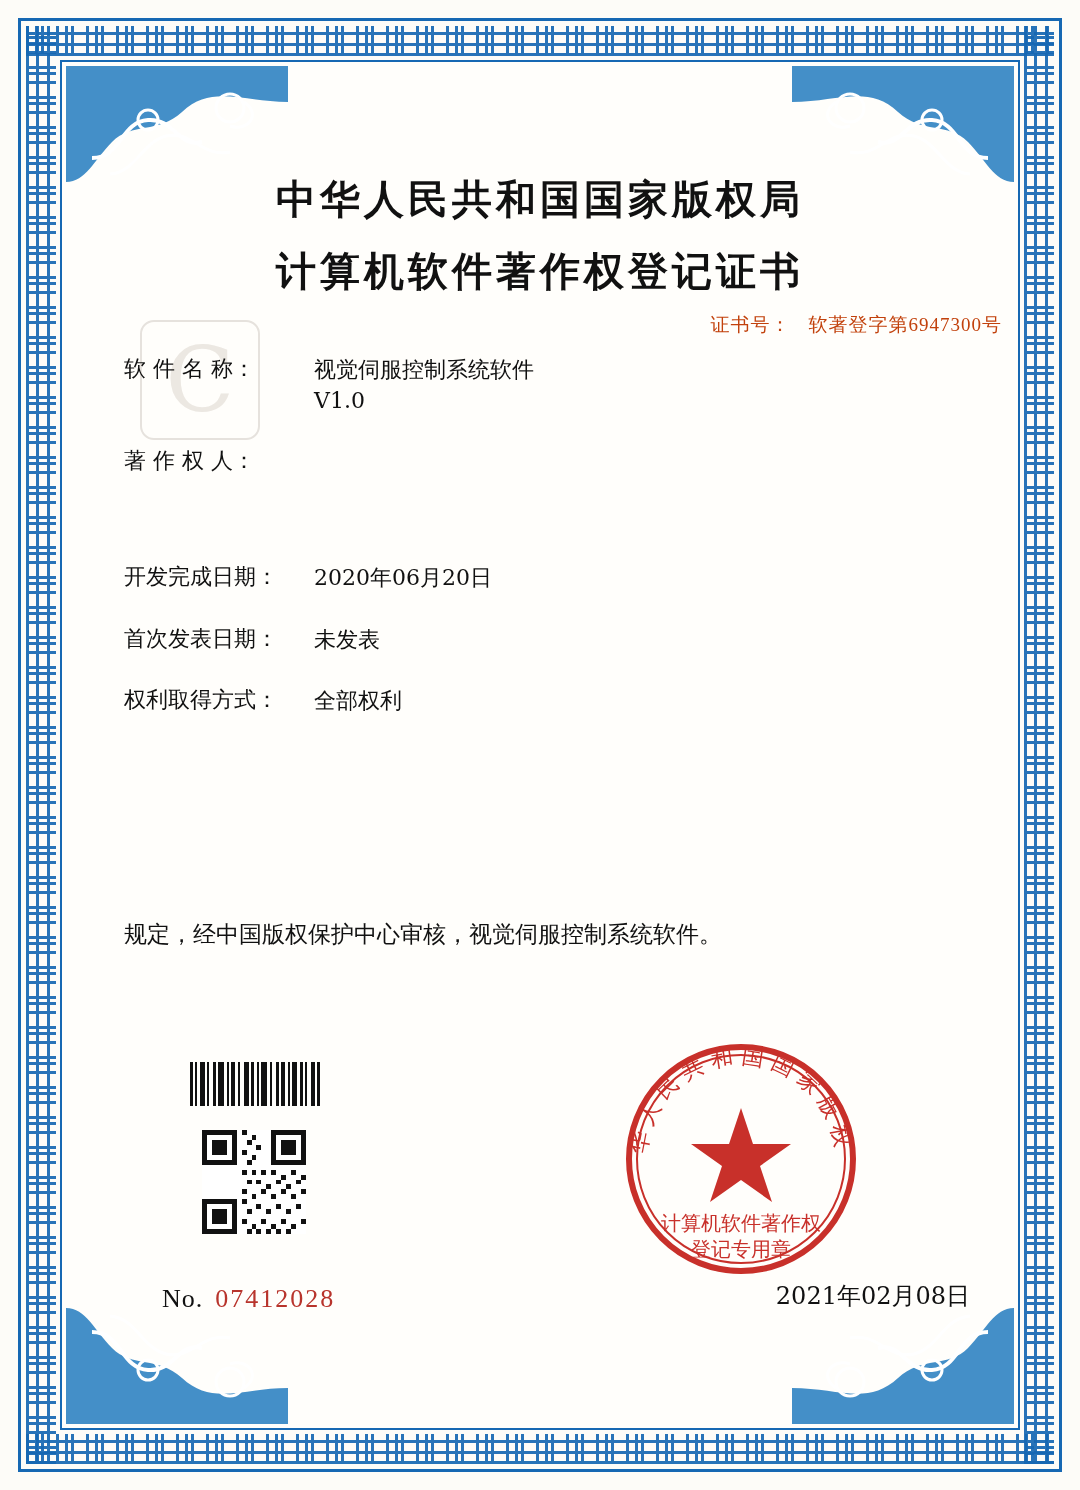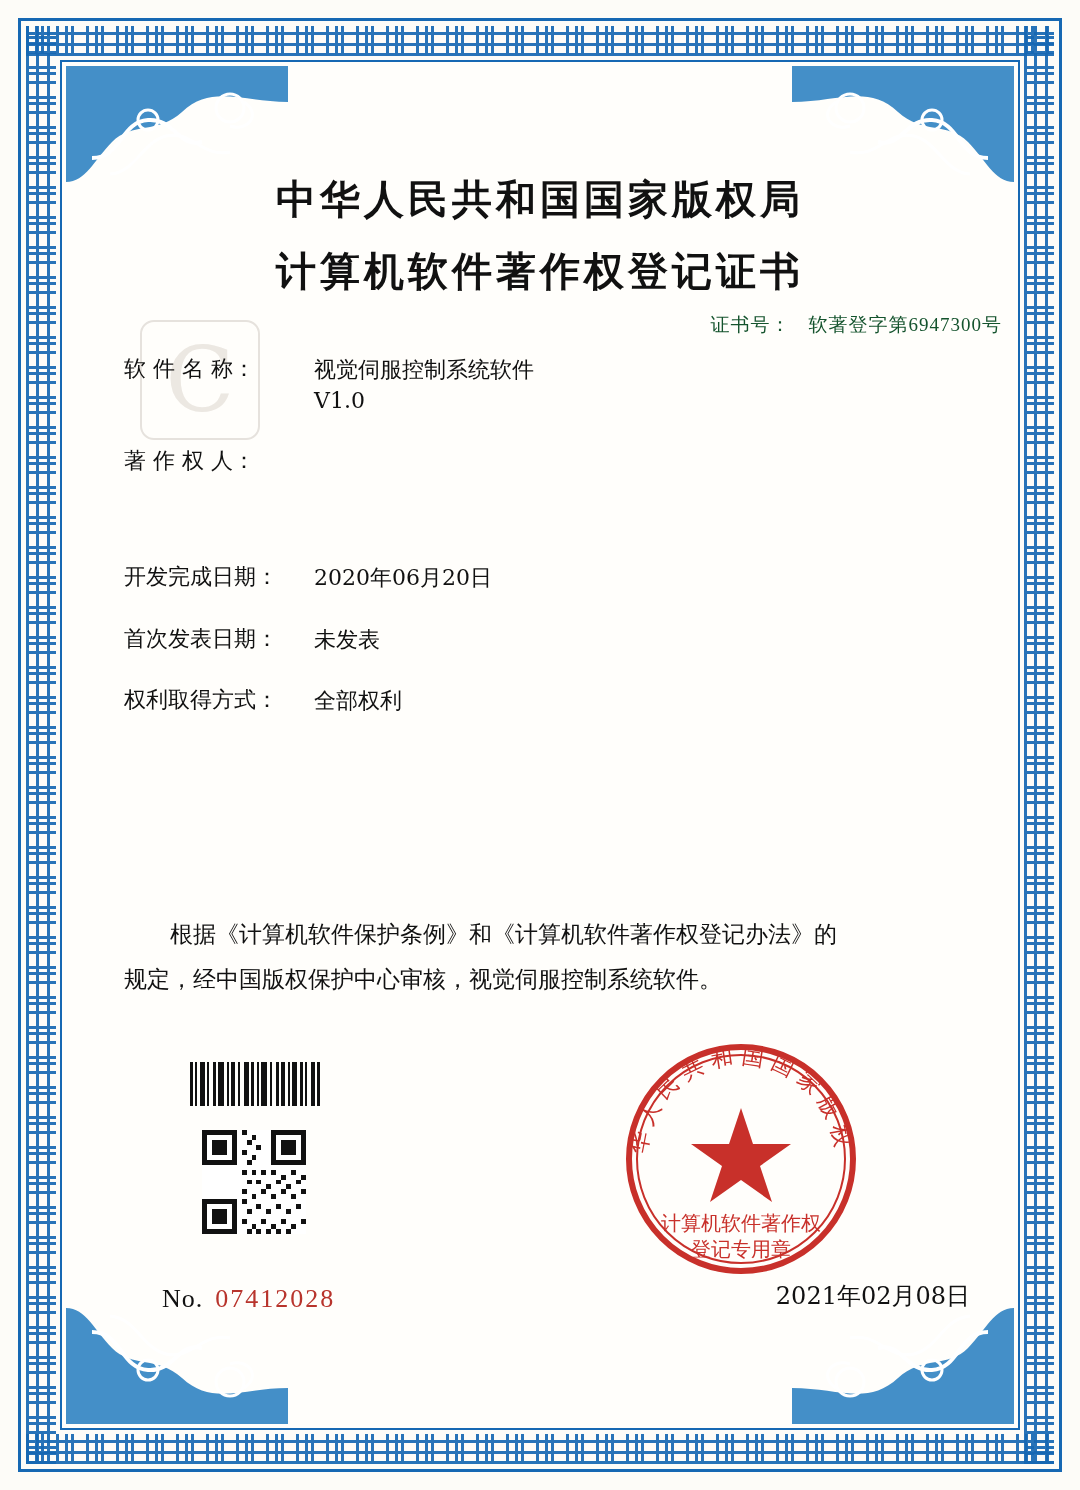--- a/index.html
+++ b/index.html
@@ -117,21 +117,21 @@
     font-weight: bold;
     letter-spacing: 4px;
     color: #111;
     font-family: "DejaVu Serif", "Liberation Serif", serif;
   }
   .cert-no {
     position: absolute;
     top: 250px;
     right: 16px;
     font-size: 19px;
-    color: #14532d;
+    color: #c2410c;
     letter-spacing: 1px;
   }
   .cert-no .lbl { letter-spacing: 1px; }
   .cert-no .val { margin-left: 18px; }
 
   .watermark-box {
     position: absolute;
     left: 78px;
     top: 258px;
     width: 116px;
@@ -336,21 +336,20 @@
       <div class="field-row">
         <div class="field-label">权利取得方式：</div>
         <div class="field-value">全部权利</div>
       </div>
 
 
 
     </div>
 
     <div class="statement">
-      <p class="indent">根据《计算机软件保护条例》和《计算机软件著作权登记办法》的</p>
       <p>规定，经中国版权保护中心审核，视觉伺服控制系统软件。</p>
     </div>
 
     <div class="barcode">
       <i style="width:3px"></i>
         <i style="width:2px;background:transparent"></i>
       <i style="width:2px"></i>
         <i style="width:3px;background:transparent"></i>
       <i style="width:5px"></i>
         <i style="width:2px;background:transparent"></i>

